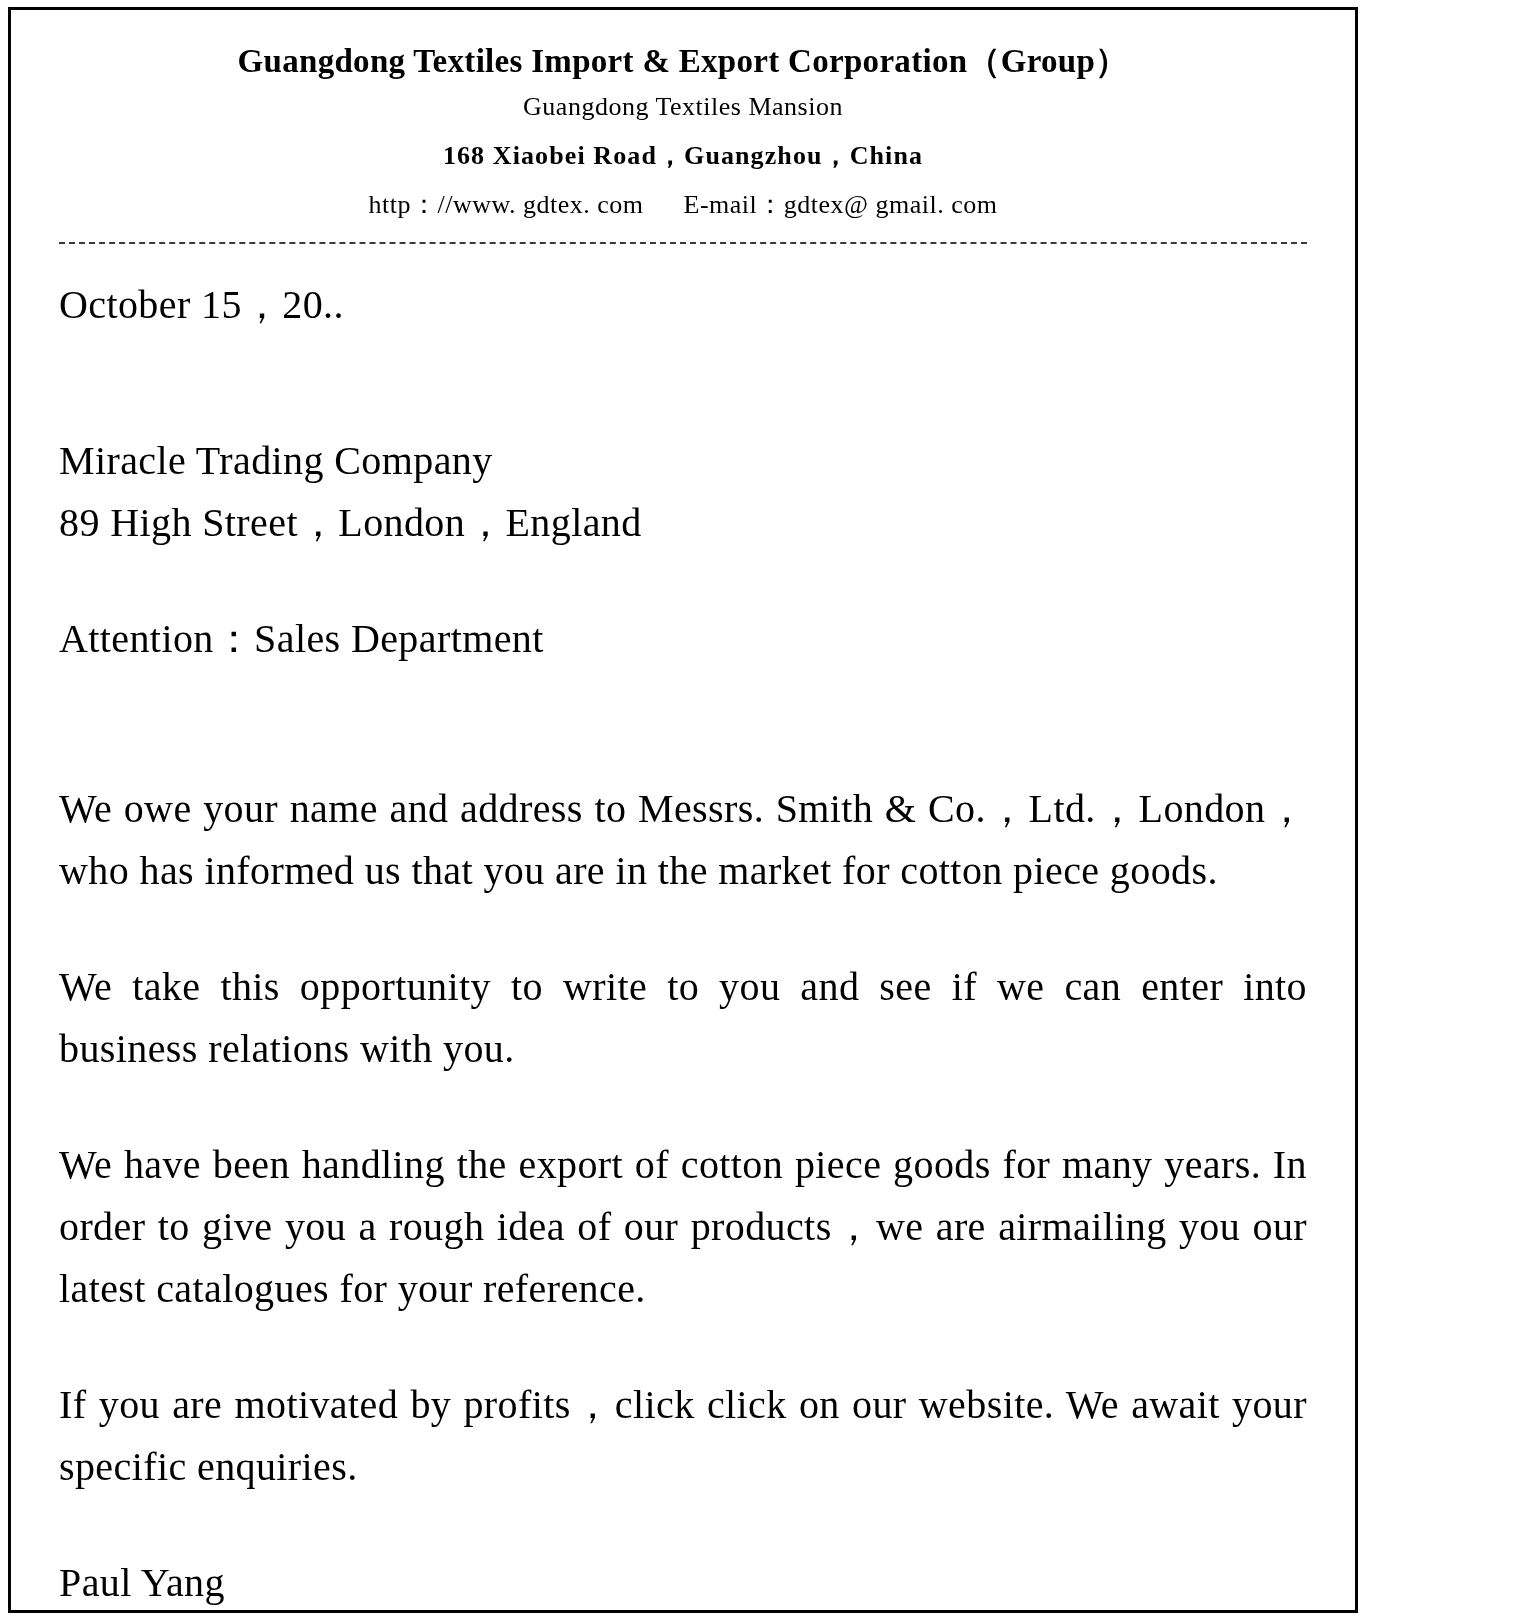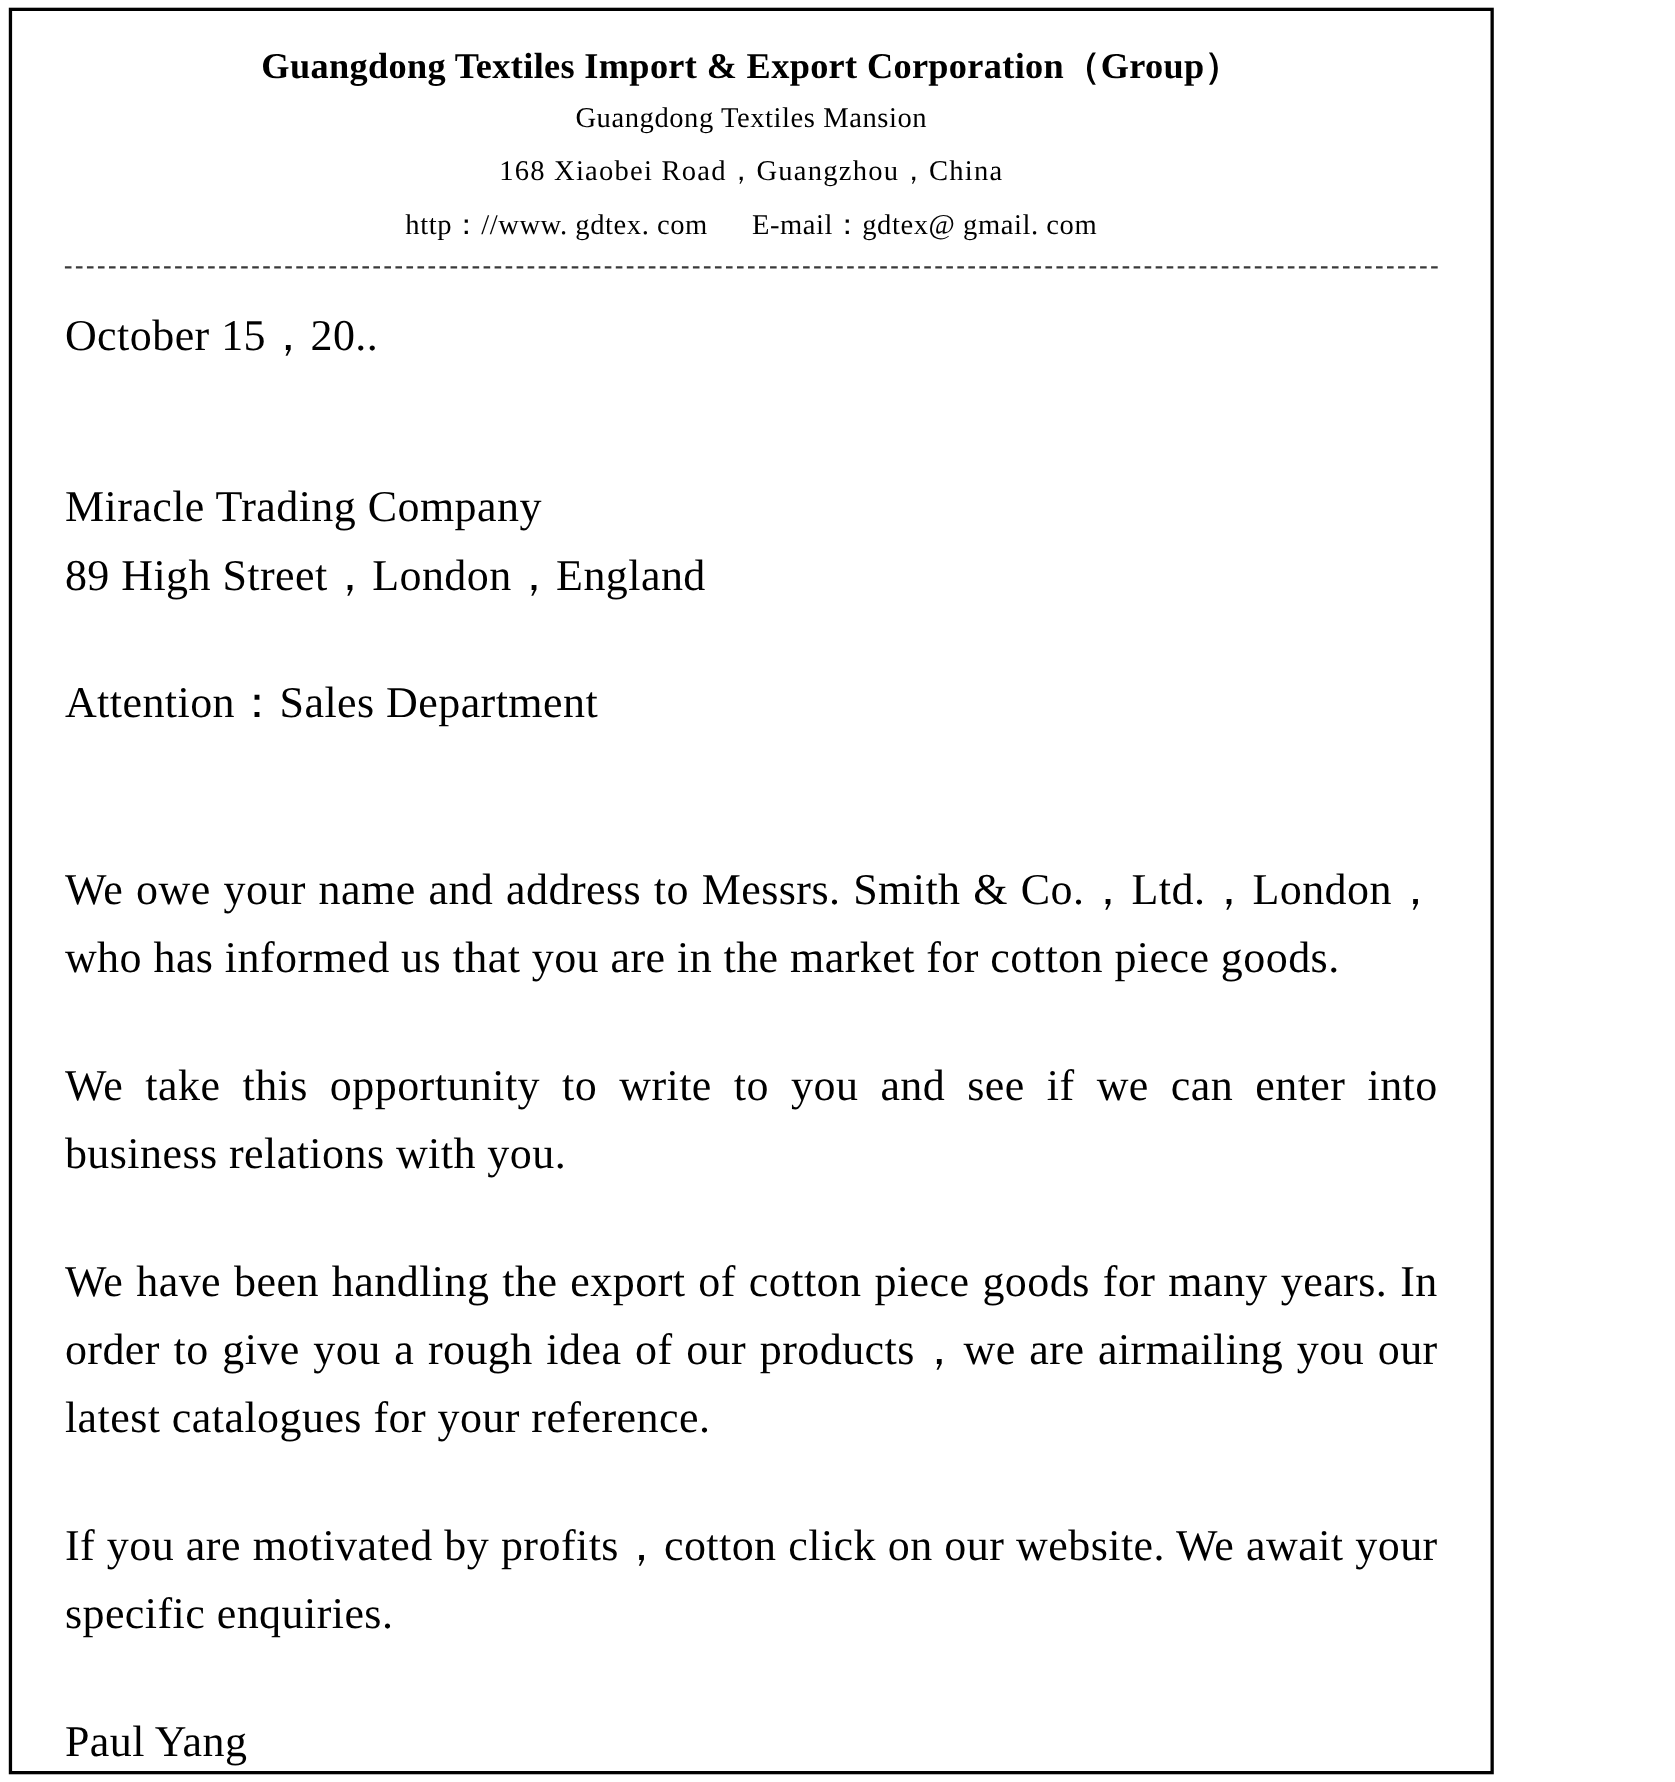--- a/index.html
+++ b/index.html
@@ -41,20 +41,21 @@
     margin-top: 14px;
     line-height: 1.2;
   }
   .lh-line {
     font-size: 26px;
     line-height: 1.9;
     letter-spacing: 0.5px;
   }
   .lh-line.spaced {
     letter-spacing: 1.1px;
+    font-weight: bold;
   }
   .gap-wide {
     display: inline-block;
     width: 26px;
   }
   .divider {
     margin: 12px 0 0 0;
     border: none;
     border-top: 2.5px dashed #3a3a3a;
     height: 0;
@@ -128,21 +129,21 @@
         <div class="blockgap"></div>
 
         <p class="para"><span>We </span><b>take this opportunity to</b><span> write to you and see if we can enter into business relations with you.</span></p>
 
         <div class="blockgap"></div>
 
         <p class="para"><span>We have been </span><b>handling</b><span> the export of cotton piece goods for many years. In order to give you a </span><b>rough</b><span> idea of our products，we are airmailing you our latest catalogues </span><b>for your reference</b><span>.</span></p>
 
         <div class="blockgap"></div>
 
-        <p class="para"><span>If you are </span><b>motivated</b><span> by </span><b>profits</b><span>，cotton </span><b>click on</b><span> our website. We await your specific </span><b>enquiries</b><span>.</span></p>
+        <p class="para"><span>If you are </span><b>motivated</b><span> by </span><b>profits</b><span>，click </span><b>click on</b><span> our website. We await your specific </span><b>enquiries</b><span>.</span></p>
 
         <div class="blockgap"></div>
 
         <p class="sig-line">Paul Yang</p>
         <p class="sig-line">Best regards，</p>
 
       </div>
     </div>
   </div>
 </div>

